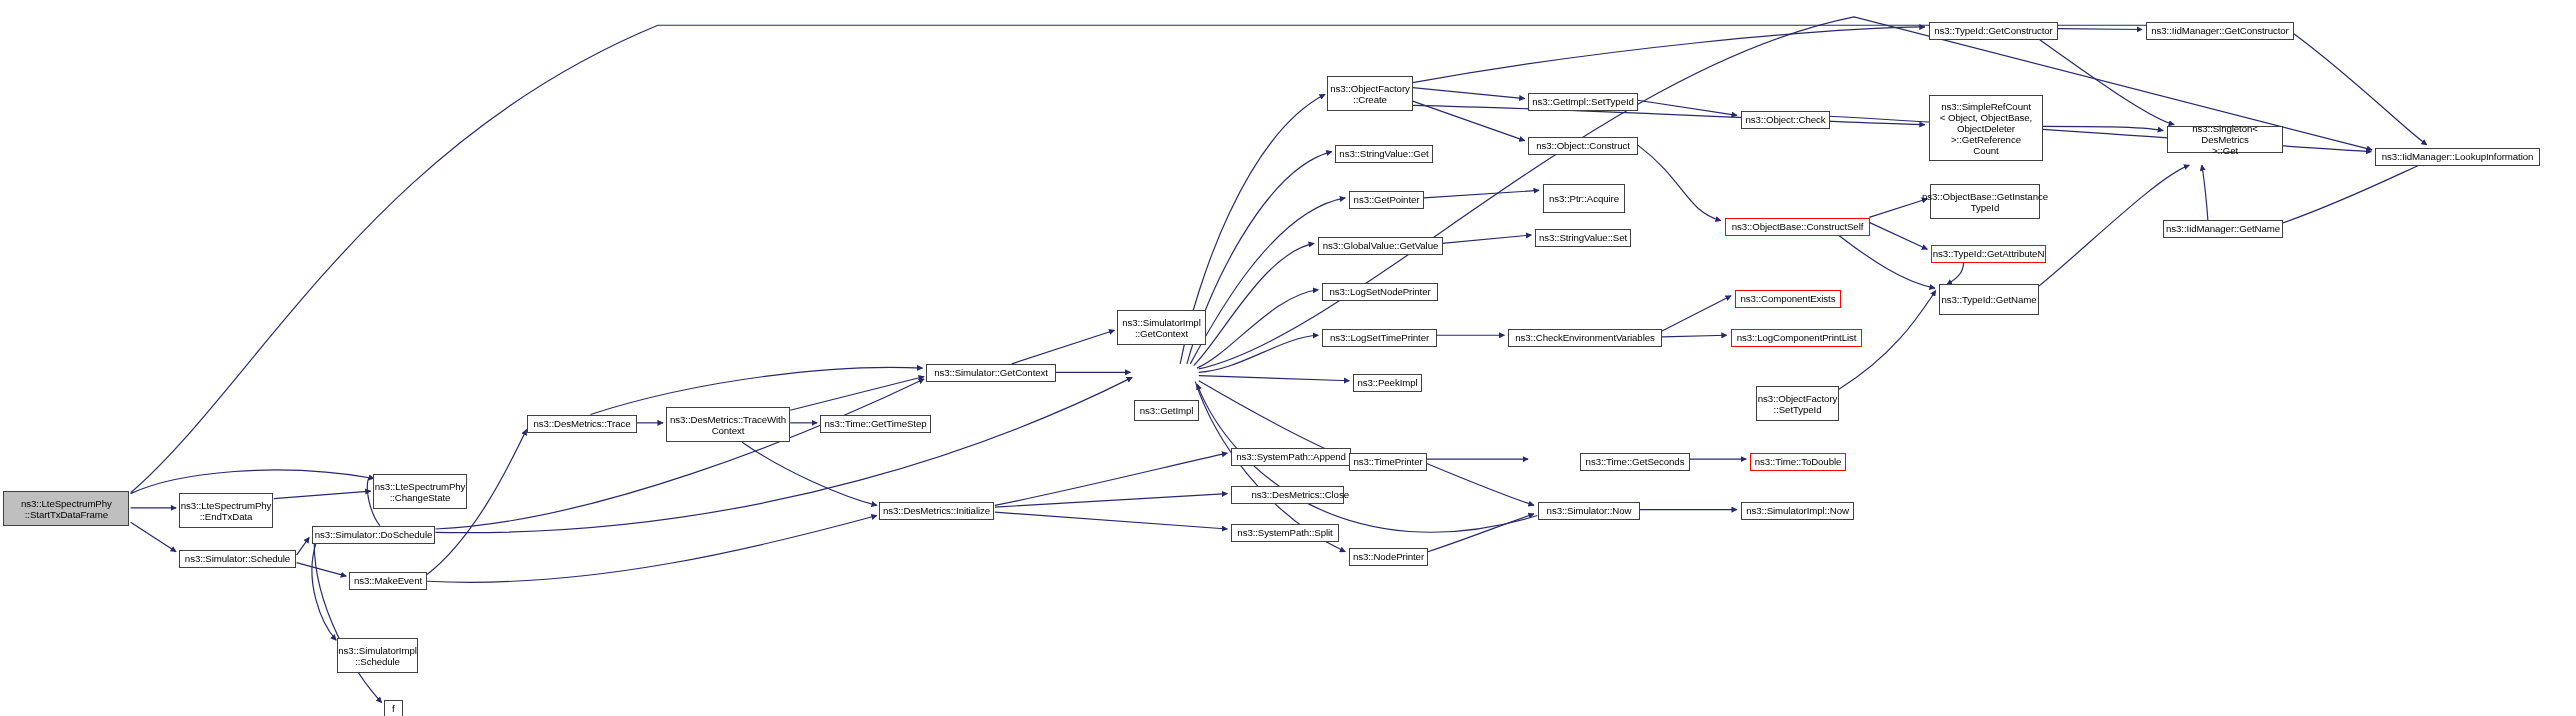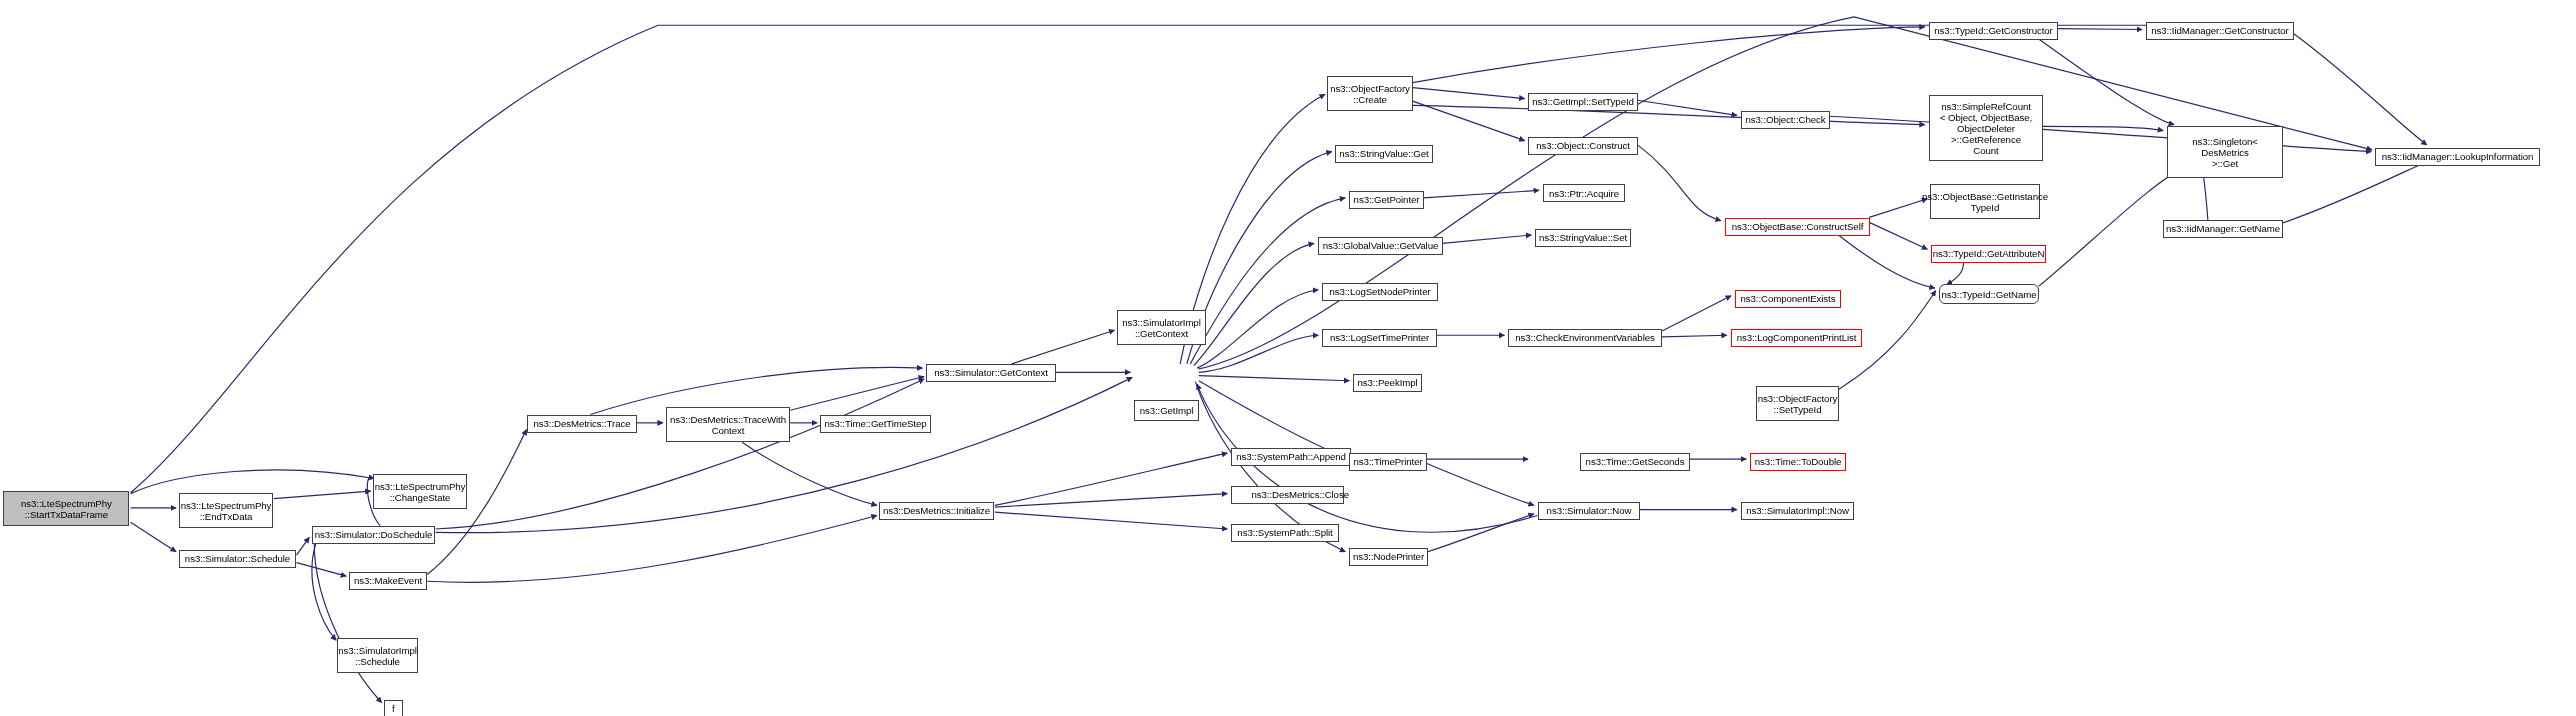--- a/index.html
+++ b/index.html
@@ -149,42 +149,42 @@
       <div class="node" style="left: 1335px; top: 145px; width: 98px; height: 17.7px; background: rgb(255, 255, 255); border-color: rgb(64, 64, 64);">ns3::StringValue::Get</div>
       <div class="node" style="left: 1349px; top: 191px; width: 75px; height: 17.7px; background: rgb(255, 255, 255); border-color: rgb(64, 64, 64);">ns3::GetPointer</div>
       <div class="node" style="left: 1318px; top: 237px; width: 125px; height: 17.7px; background: rgb(255, 255, 255); border-color: rgb(64, 64, 64);">ns3::GlobalValue::GetValue</div>
       <div class="node" style="left: 1322px; top: 283px; width: 116px; height: 17.7px; background: rgb(255, 255, 255); border-color: rgb(64, 64, 64);">ns3::LogSetNodePrinter</div>
       <div class="node" style="left: 1322px; top: 329px; width: 115px; height: 17.7px; background: rgb(255, 255, 255); border-color: rgb(64, 64, 64);">ns3::LogSetTimePrinter</div>
       <div class="node" style="left: 1353px; top: 374px; width: 69px; height: 17.7px; background: rgb(255, 255, 255); border-color: rgb(64, 64, 64);">ns3::PeekImpl</div>
       <div class="node" style="left: 1349px; top: 453px; width: 78px; height: 17.7px; background: rgb(255, 255, 255); border-color: rgb(64, 64, 64);">ns3::TimePrinter</div>
       <div class="node" style="left: 1349px; top: 548px; width: 79px; height: 17.7px; background: rgb(255, 255, 255); border-color: rgb(64, 64, 64);">ns3::NodePrinter</div>
       <div class="node" style="left: 1528px; top: 93px; width: 110px; height: 17.7px; background: rgb(255, 255, 255); border-color: rgb(64, 64, 64);">ns3::GetImpl::SetTypeId</div>
       <div class="node" style="left: 1528px; top: 137px; width: 110px; height: 17.7px; background: rgb(255, 255, 255); border-color: rgb(64, 64, 64);">ns3::Object::Construct</div>
-      <div class="node" style="left: 1543px; top: 184px; width: 82px; height: 18px; background: rgb(255, 255, 255); border-color: rgb(64, 64, 64);">ns3::Ptr::Acquire</div>
+      <div class="node" style="left: 1543px; top: 184px; width: 82px; height: 29px; background: rgb(255, 255, 255); border-color: rgb(64, 64, 64);">ns3::Ptr::Acquire</div>
       <div class="node" style="left: 1535px; top: 229px; width: 96px; height: 17.7px; background: rgb(255, 255, 255); border-color: rgb(64, 64, 64);">ns3::StringValue::Set</div>
       <div class="node" style="left: 1508px; top: 329px; width: 154px; height: 17.7px; background: rgb(255, 255, 255); border-color: rgb(64, 64, 64);">ns3::CheckEnvironmentVariables</div>
       <div class="node" style="left: 1532px; top: 453px; width: 110px; height: 17.7px; background: rgb(255, 255, 255); border-color: rgb(64, 64, 64); margin-left: 48px;">ns3::Time::GetSeconds</div>
       <div class="node" style="left: 1538px; top: 502px; width: 102px; height: 17.7px; background: rgb(255, 255, 255); border-color: rgb(64, 64, 64);">ns3::Simulator::Now</div>
       <div class="node" style="left: 1741px; top: 111px; width: 89px; height: 17.7px; background: rgb(255, 255, 255); border-color: rgb(64, 64, 64);">ns3::Object::Check</div>
       <div class="node hl" style="left: 1725px; top: 218px; width: 145px; height: 17.7px; background: rgb(255, 255, 255); border-color: rgb(255, 0, 0);">ns3::ObjectBase::ConstructSelf</div>
       <div class="node hl" style="left: 1735px; top: 290px; width: 106px; height: 17.7px; background: rgb(255, 255, 255); border-color: rgb(255, 0, 0);">ns3::ComponentExists</div>
       <div class="node hl" style="left: 1731px; top: 329px; width: 131px; height: 17.7px; background: rgb(255, 255, 255); border-color: rgb(255, 0, 0);">ns3::LogComponentPrintList</div>
       <div class="node" style="left: 1756px; top: 386px; width: 83px; height: 35px; background: rgb(255, 255, 255); border-color: rgb(64, 64, 64);">ns3::ObjectFactory
 ::SetTypeId</div>
       <div class="node hl" style="left: 1750px; top: 453px; width: 96px; height: 17.7px; background: rgb(255, 255, 255); border-color: rgb(255, 0, 0);">ns3::Time::ToDouble</div>
       <div class="node" style="left: 1741px; top: 502px; width: 113px; height: 17.7px; background: rgb(255, 255, 255); border-color: rgb(64, 64, 64);">ns3::SimulatorImpl::Now</div>
       <div class="node" style="left: 1929px; top: 95px; width: 114px; height: 66px; background: rgb(255, 255, 255); border-color: rgb(64, 64, 64);">ns3::SimpleRefCount
 &lt; Object, ObjectBase,
  ObjectDeleter &gt;::GetReference
 Count</div>
       <div class="node" style="left: 1930px; top: 184px; width: 110px; height: 35px; background: rgb(255, 255, 255); border-color: rgb(64, 64, 64);">ns3::ObjectBase::GetInstance
 TypeId</div>
       <div class="node hl" style="left: 1931px; top: 245px; width: 115px; height: 17.7px; background: rgb(255, 255, 255); border-color: rgb(255, 0, 0);">ns3::TypeId::GetAttributeN</div>
-      <div class="node" style="left: 1939px; top: 284px; width: 100px; height: 20px; background: rgb(255, 255, 255); border-color: rgb(64, 64, 64); border-radius: 6px;">ns3::TypeId::GetName</div>
+      <div class="node" style="left: 1939px; top: 284px; width: 100px; height: 31px; background: rgb(255, 255, 255); border-color: rgb(64, 64, 64);">ns3::TypeId::GetName</div>
       <div class="node" style="left: 1929px; top: 22px; width: 129px; height: 17.7px; background: rgb(255, 255, 255); border-color: rgb(64, 64, 64);">ns3::TypeId::GetConstructor</div>
-      <div class="node" style="left: 2167px; top: 126px; width: 116px; height: 52px; background: rgb(255, 255, 255); border-color: rgb(64, 64, 64);">ns3::Singleton&lt; DesMetrics
+      <div class="node" style="left: 2167px; top: 126px; width: 116px; height: 27px; background: rgb(255, 255, 255); border-color: rgb(64, 64, 64);">ns3::Singleton&lt; DesMetrics
 &gt;::Get</div>
       <div class="node" style="left: 2146px; top: 22px; width: 148px; height: 17.7px; background: rgb(255, 255, 255); border-color: rgb(64, 64, 64);">ns3::IidManager::GetConstructor</div>
       <div class="node" style="left: 2163px; top: 220px; width: 120px; height: 17.7px; background: rgb(255, 255, 255); border-color: rgb(64, 64, 64);">ns3::IidManager::GetName</div>
       <div class="node" style="left: 2375px; top: 148px; width: 165px; height: 17.7px; background: rgb(255, 255, 255); border-color: rgb(64, 64, 64);">ns3::IidManager::LookupInformation</div>
     </div>
 </div>
 
 
 </body></html>

